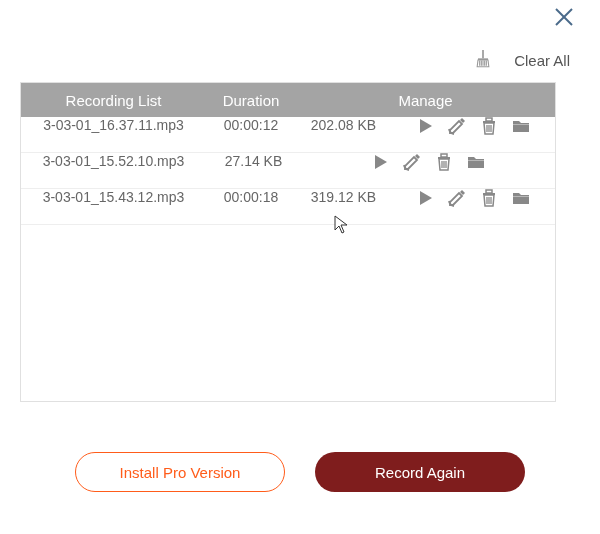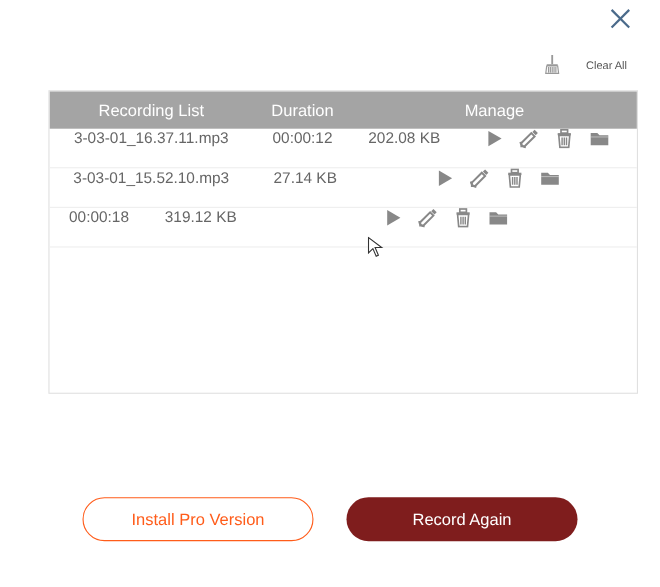--- a/index.html
+++ b/index.html
@@ -20,31 +20,31 @@
     .close-btn svg { width: 24px; height: 24px; stroke: #4a6a8a; stroke-width: 2; }
     
     .clear-all-row {
       position: absolute;
       top: 50px;
       right: 30px;
       display: flex;
       align-items: center;
       gap: 22px;
       cursor: pointer;
-      font-size: 10px;
+      font-size: 15px;
       color: #555;
     }
     .clear-all-row svg { width: 18px; height: 20px; }
 
     .table-wrap {
       position: absolute;
       top: 82px;
-      left: 44px;
+      left: 20px;
       width: 536px;
-      height: 276px;
+      height: 320px;
       border: 1px solid #e0e0e0;
       overflow: hidden;
     }
     .thead {
       display: flex;
       background: #a4a4a4;
       color: #fff;
       font-size: 15px;
       height: 34px;
       align-items: center;
@@ -215,20 +215,21 @@
             <span>
               <svg viewBox="0 0 18 18">
                 <path d="M1 4 L7 4 L9 6 L17 6 L17 15 L1 15 Z" fill="#888"></path>
                 <rect x="1" y="7" width="16" height="1" fill="#fff" opacity="0.4"></rect>
               </svg>
             </span>
           </div>
         </div>
       </div>
       <div class="trow">
+        <div class="td col1">3-03-01_15.43.12.mp3</div>
         <div class="td col2">00:00:18</div>
         <div class="td col3">319.12 KB</div>
         <div class="td col4 manage-icons">
           <div class="play-tri">
             <span>
               <svg viewBox="0 0 18 18">
                 <path d="M4 2 L16 9 L4 16 Z"></path>
               </svg>
             </span>
           </div>

